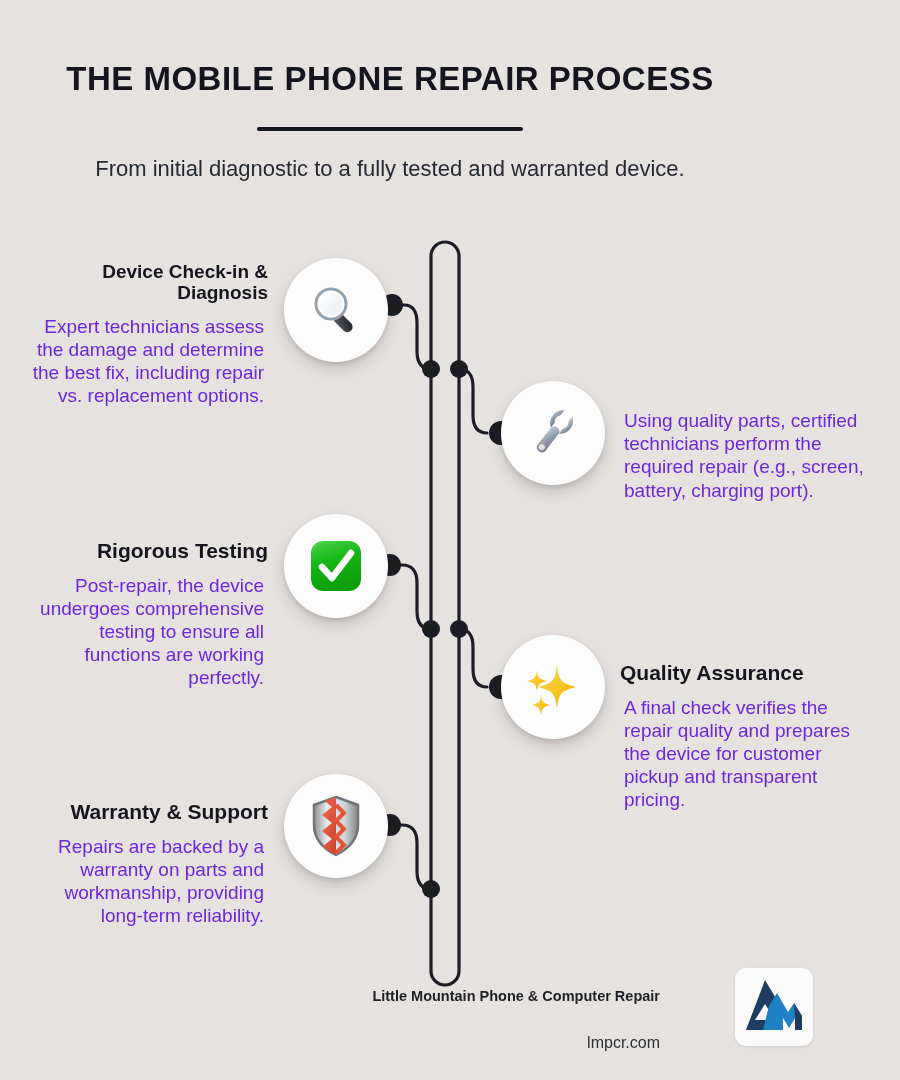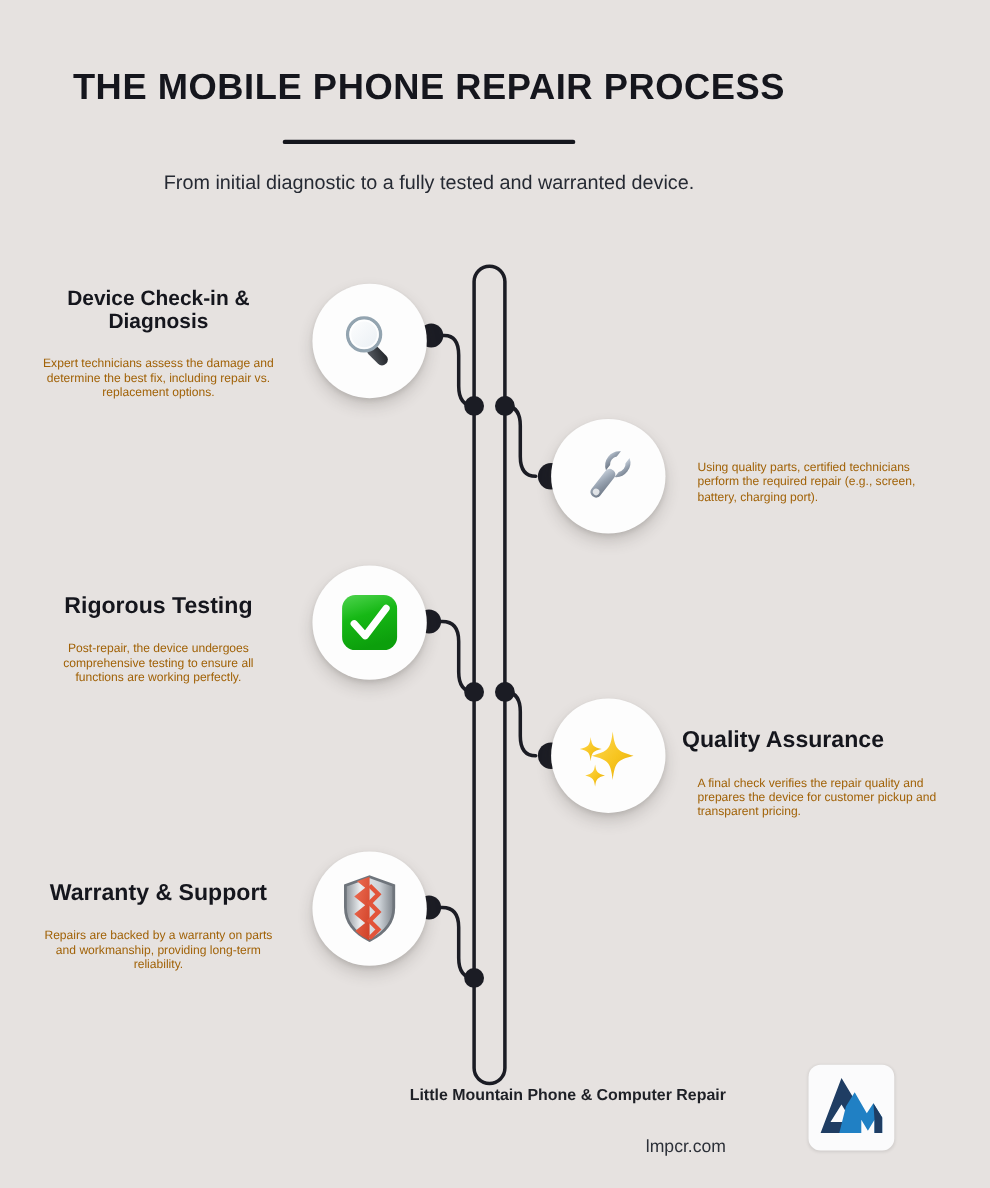--- a/index.html
+++ b/index.html
@@ -35,21 +35,21 @@
   .title-divider {
     width: 266px;
     height: 4px;
     background: #15161d;
     margin: 29px auto 0 auto;
     border-radius: 2px;
   }
   .page-subtitle {
     margin: 0;
     padding-top: 25px;
-    font-size: 18px;
+    font-size: 22px;
     font-weight: normal;
     color: #262a33;
   }
 
   
   .connector-layer {
     position: absolute;
     top: 0; left: 0;
     width: 900px;
     height: 1080px;
@@ -57,36 +57,36 @@
   }
 
   
   .step {
     position: absolute;
   }
   .step-text {
     position: absolute;
     width: 248px;
   }
-  .step-text.left  { text-align: center; }
+  .step-text.left  { text-align: right; }
   .step-text.right { text-align: left;  }
 
   .step-title {
     margin: 0;
     font-size: 19px;
     font-weight: bold;
     color: #15161d;
     line-height: 1.12;
   }
   .step-desc {
-    margin: 14px;
+    margin: 4px;
     padding-top: 7px;
-    font-size: 11px;
+    font-size: 19px;
     line-height: 1.22;
-    color: #a16207;
+    color: #6d28d9;
   }
   .step-title.big { font-size: 21px; }
 
   
   .icon-bubble {
     position: absolute;
     width: 104px;
     height: 104px;
     border-radius: 50%;
     background: #fdfdfd;

